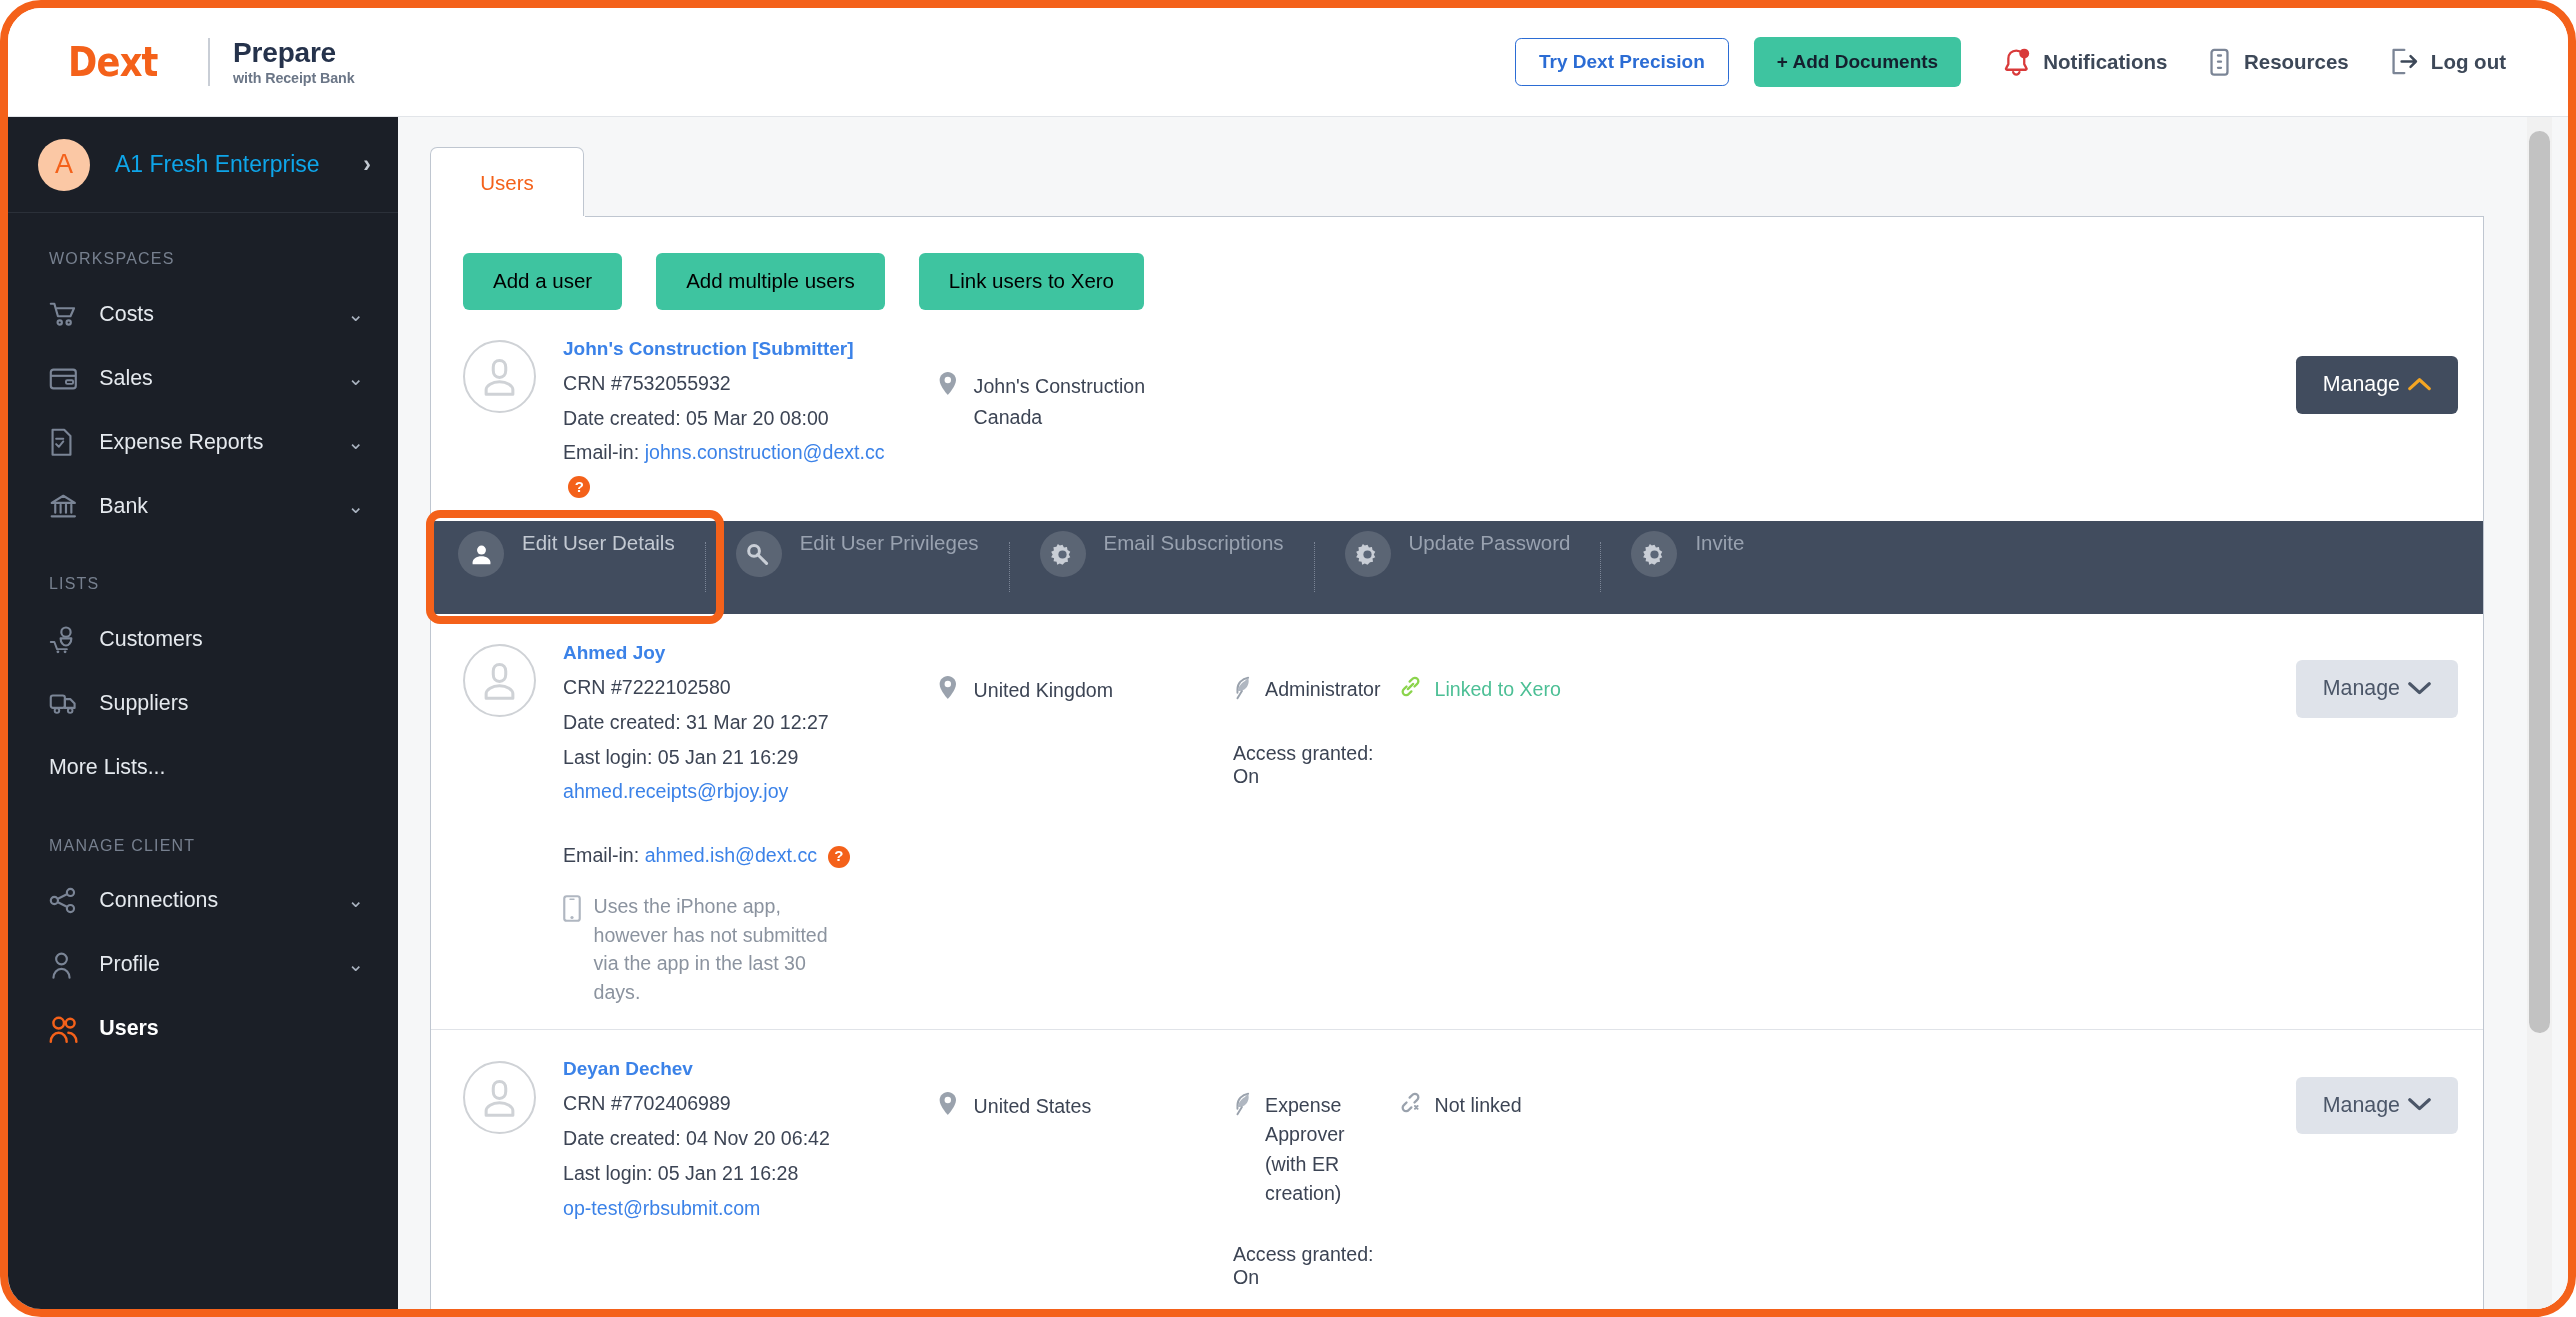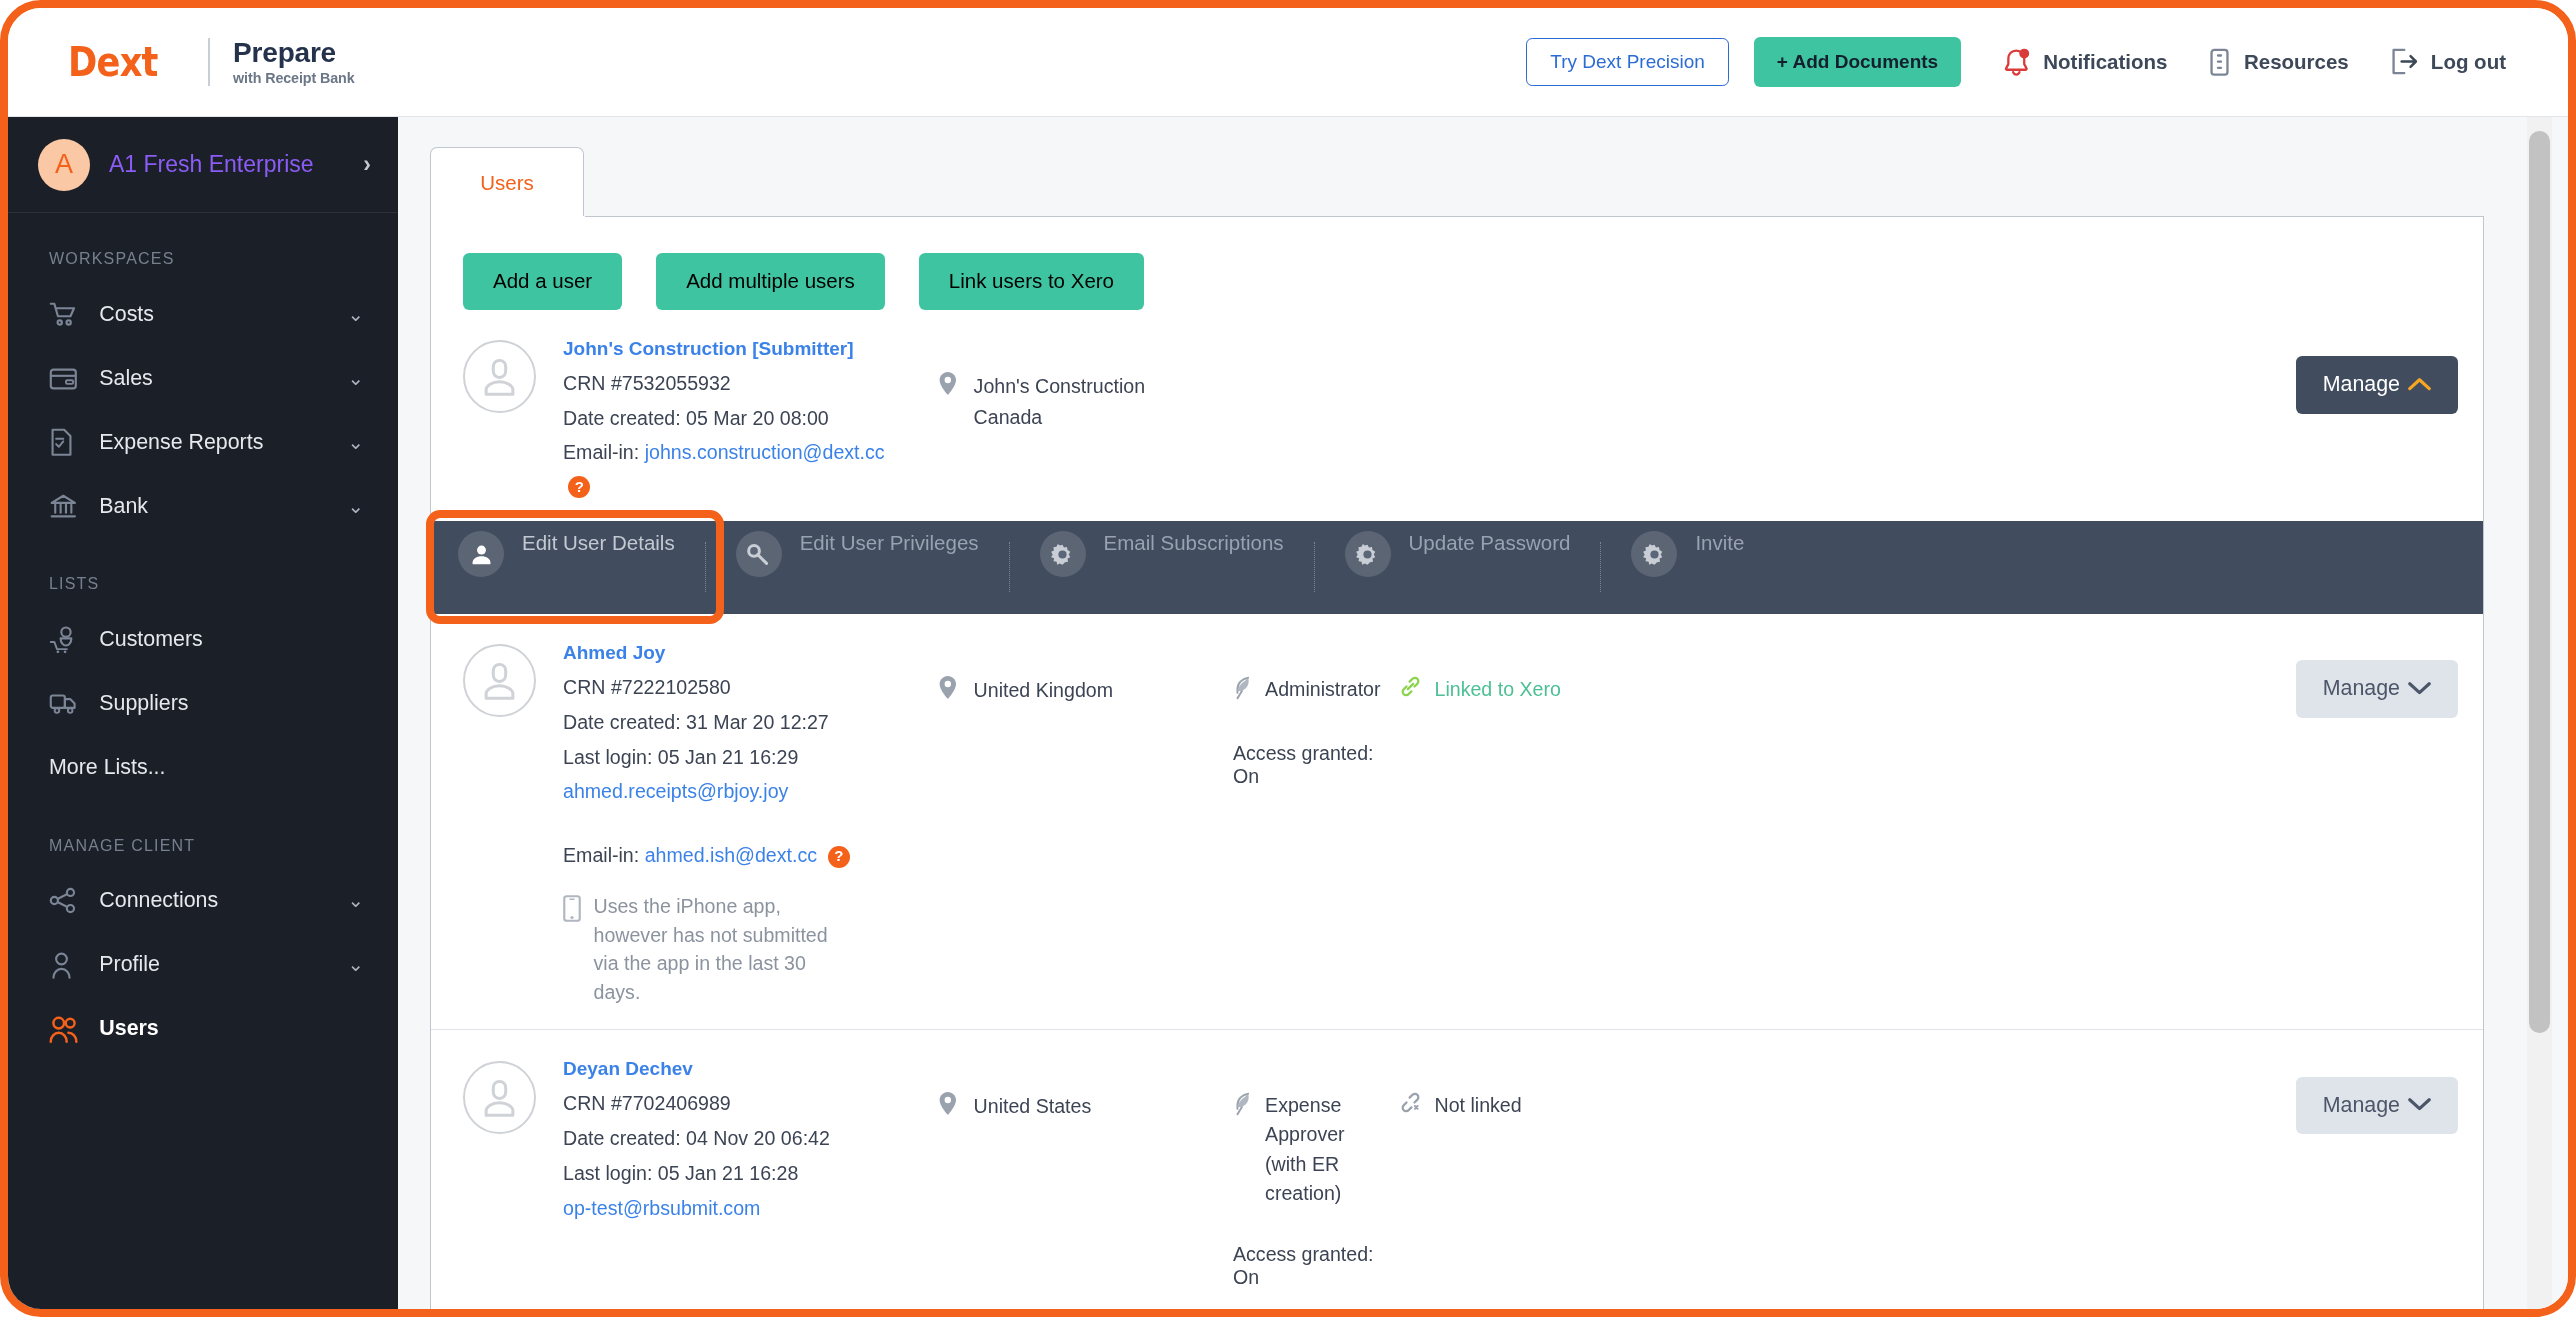--- a/index.html
+++ b/index.html
@@ -43,21 +43,21 @@
     font-weight: 700; font-size: 14.3px; color: #6b7687; margin-top: 1.8px;
     letter-spacing: -0.1px;
   }
 
   #header-right {
     margin-left: auto; display: flex; align-items: center;
     margin-right: 62px; gap: 0;
   }
   .btn-outline {
     border: 1.8px solid #2B6CD4; border-radius: 6.2px;
-    color: #2B6CD4; font-size: 19px; font-weight: 400;
+    color: #2B6CD4; font-size: 19px; font-weight: 700;
     padding: 12.5px 23px; background: #fff; white-space: nowrap;
     line-height: 1.1;
   }
   .btn-green {
     background: #3EC4A0; border: none; border-radius: 6.2px;
     color: #14202E; font-size: 19px; font-weight: 700;
     padding: 14.3px 23px; margin-left: 25px; white-space: nowrap;
     line-height: 1.1;
   }
   .hdr-item {
@@ -76,21 +76,21 @@
     height: 96px; display: flex; align-items: center;
     padding: 0 27px 0 30px;
     border-bottom: 0.9px solid #2b3039;
   }
   .ws-avatar {
     width: 52px; height: 52px; border-radius: 50%;
     background: #FBC8A5; color: #F4611A;
     display: flex; align-items: center; justify-content: center;
     font-size: 27px; font-weight: 400; flex: none;
   }
-  .ws-name { font-size: 23px; color: #8b5cf6; margin-left: 19px; font-weight: 400; }
+  .ws-name { font-size: 23px; color: #0ea5e9; margin-left: 25px; font-weight: 400; }
   .ws-chev { margin-left: auto; color: #c3c9d2; font-size: 23px; font-weight: 700; }
 
   .nav-section { font-size: 16px; letter-spacing: 1.2px; color: #77808f;
     padding: 37px 0 14.3px 41px; font-weight: 400; }
   .nav-item {
     display: flex; align-items: center; height: 64px;
     padding: 0 34px 0 41px; font-size: 21.4px; color: #e5e9ee;
   }
   .nav-item .nav-ic { width: 36px; flex: none; display: flex; align-items: center; color: #7b8596; }
   .nav-item .nav-lbl { margin-left: 14.3px; }

